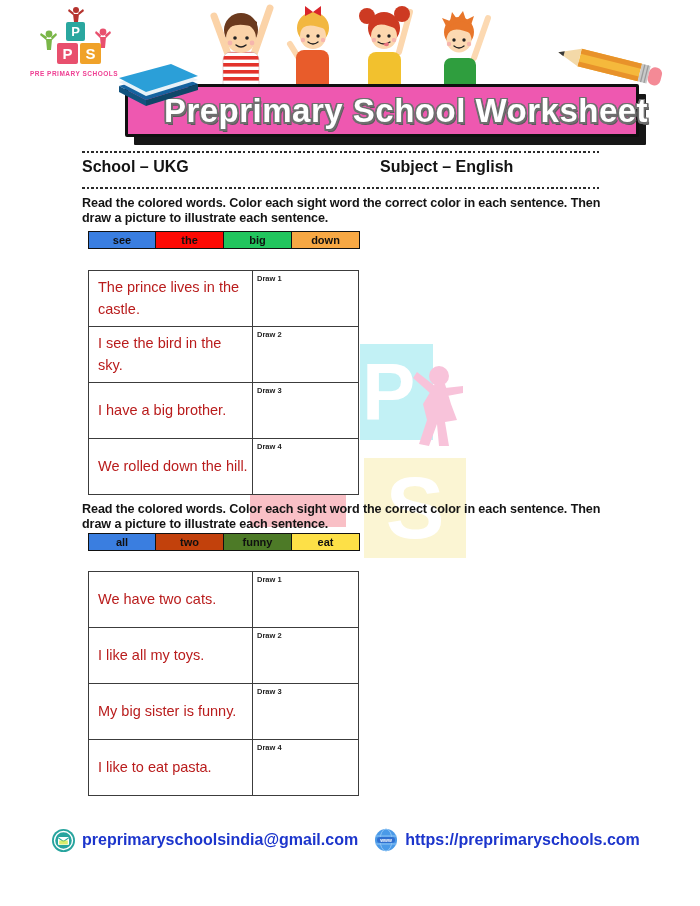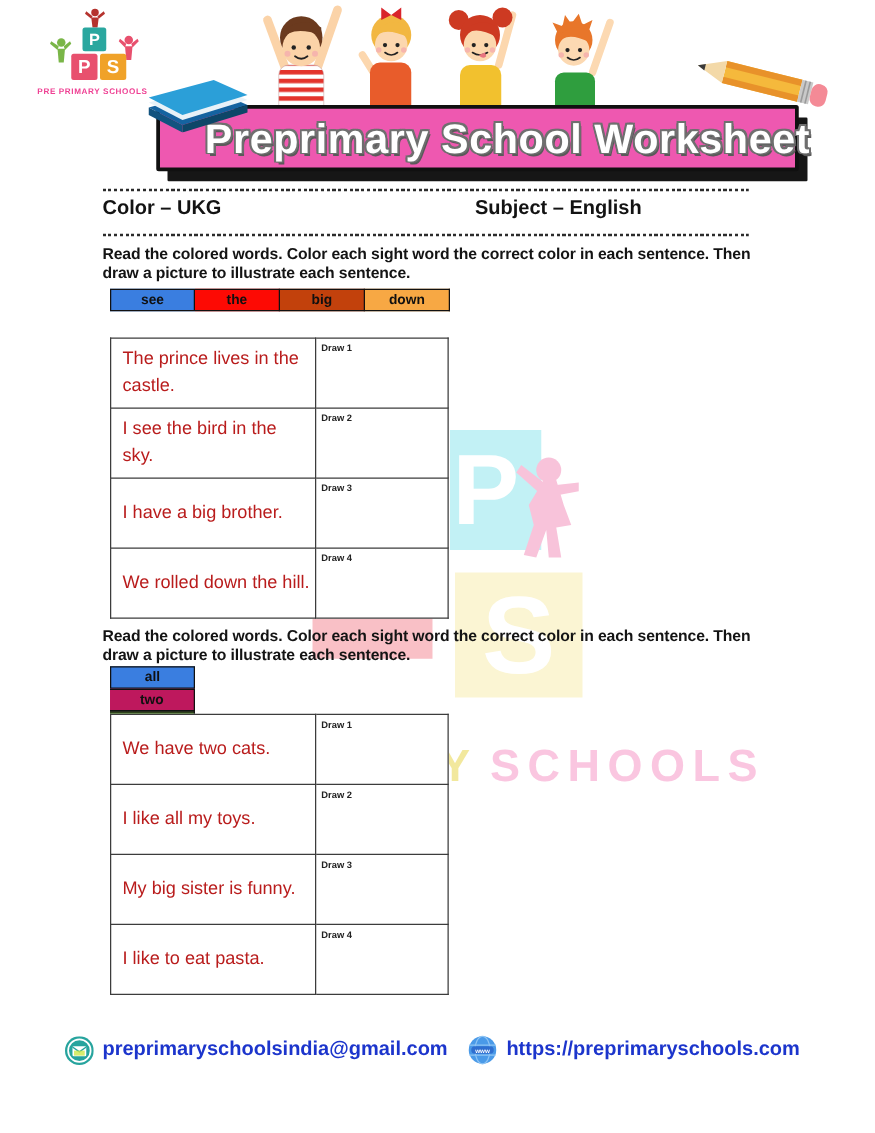--- a/index.html
+++ b/index.html
@@ -38,21 +38,21 @@
   .dash { position:absolute; left:82px; width:517px; height:2px;
           background:repeating-linear-gradient(90deg,#2b2b2b 0 2.5px, transparent 2.5px 4.6px); }
   .dash1 { top:151px; } .dash2 { top:187px; }
   .meta { position:absolute; left:82px; top:158px; width:517px; height:24px;
           font-weight:bold; font-size:16px; color:#131313; }
   .meta .subject { position:absolute; left:298px; top:0; }
   .instr { position:absolute; left:82px; width:541px; font-size:12.6px; line-height:1.22;
            color:#141414; font-weight:700; letter-spacing:-0.1px; }
   .instr1 { top:196px; } .instr2 { top:502px; }
   .strip { position:absolute; left:88px; display:flex; z-index:2; }
-  .strip1 { top:231px; } .strip2 { top:533px;flex-direction:column; }
+  .strip1 { top:231px; } .strip2 { top:533px; }
   .sw { width:68px; height:18px; border:1px solid #111; border-left-width:0;
         display:flex; align-items:center; justify-content:center;
         font-size:11px; font-weight:bold; color:#101010; }
   .sw:first-child { border-left-width:1px; }
   table.wtable { position:absolute; left:88px; border-collapse:collapse; background:#fff; z-index:2; }
   .t1 { top:270px; } .t2 { top:571px; }
   .wtable td { border:1px solid #3c3c3c; }
   td.sentence { width:164px; height:56px; vertical-align:middle;
                 font-size:14.5px; color:#b91c1c; padding:4px 4px 4px 9px; line-height:1.45; }
   td.draw { width:106px; vertical-align:top; font-size:7.5px; font-weight:bold;
@@ -83,23 +83,20 @@
   <div class="wm wm-block wm-cyan">P</div>
   <div class="wm wm-block wm-yellow">S</div>
   <svg class="wm wm-kid" width="65" height="88" viewBox="0 0 65 88">
     <g fill="#f8c3da">
       <circle cx="34" cy="16" r="10"></circle>
       <path d="M30 24 L40 24 L46 44 L52 60 L40 62 L44 86 L34 86 L32 64 L24 86 L14 84 L22 60 L18 44 Z"></path>
       <path d="M30 26 L12 12 L8 18 L26 34 Z"></path>
       <path d="M40 28 L58 26 L58 33 L42 36 Z"></path>
     </g>
   </svg>
-  <div class="wm wm-text">
-    <span class="y">Y</span><span class="schools">SCHOOLS</span>
-  </div>
 
   <div class="logo-wrap">
     <svg width="116" height="64" viewBox="0 0 116 64" style="position:absolute;left:0;top:0;">
 
       <g fill="#b5332e">
         <circle cx="60" cy="4" r="3"></circle>
         <path d="M57 8 L63 8 L62 16 L58 16 Z"></path>
         <path d="M57 9 L52 5 L53 3 L58 7 Z"></path>
           <path d="M63 9 L68 5 L67 3 L62 7 Z"></path>
       </g>
@@ -214,31 +211,31 @@
       <rect x="99" y="18" width="13" height="18" rx="6" fill="#f48a96"></rect>
     </g>
   </svg>
 
   <div class="banner" style="background-color: rgb(238, 88, 176);">
     <div class="banner-title">Preprimary School Worksheet</div>
   </div>
 
   <div class="dash dash1"></div>
   <div class="meta">
-    <span class="class">Color –  UKG</span>
+    <span class="class">School –  UKG</span>
     <span class="subject">Subject – English</span>
   </div>
   <div class="dash dash2"></div>
 
   <div class="instr instr1">Read the colored words. Color each sight word the correct color in each sentence. Then draw a picture to illustrate each sentence.</div>
 
   <div class="strip strip1">
     <div class="sw" style="background-color: rgb(58, 126, 224);">see</div>
     <div class="sw" style="background-color: rgb(253, 10, 4);">the</div>
-    <div class="sw" style="background-color: #c2410c;">big</div>
+    <div class="sw" style="background-color: #22c55e;">big</div>
     <div class="sw" style="background-color: rgb(247, 168, 68);">down</div>
   </div>
 
   <table class="wtable t1">
     <tbody>
         <tr>
       <td class="sentence">The prince lives in the castle.</td>
       <td class="draw">Draw 1</td>
     </tr>
     <tr>
@@ -253,21 +250,21 @@
       <td class="sentence">We rolled down the hill.</td>
       <td class="draw">Draw 4</td>
     </tr>
   </tbody>
     </table>
 
   <div class="instr instr2">Read the colored words. Color each sight word the correct color in each sentence. Then draw a picture to illustrate each sentence.</div>
 
   <div class="strip strip2">
     <div class="sw" style="background-color: rgb(58, 126, 224);">all</div>
-    <div class="sw" style="background-color: #be185d;">two</div>
+    <div class="sw" style="background-color: #c2410c;">two</div>
     <div class="sw" style="background-color: rgb(77, 122, 39);">funny</div>
     <div class="sw" style="background-color: #fde047;">eat</div>
   </div>
 
   <table class="wtable t2">
     <tbody>
         <tr>
       <td class="sentence">We have two cats.</td>
       <td class="draw">Draw 1</td>
     </tr>

